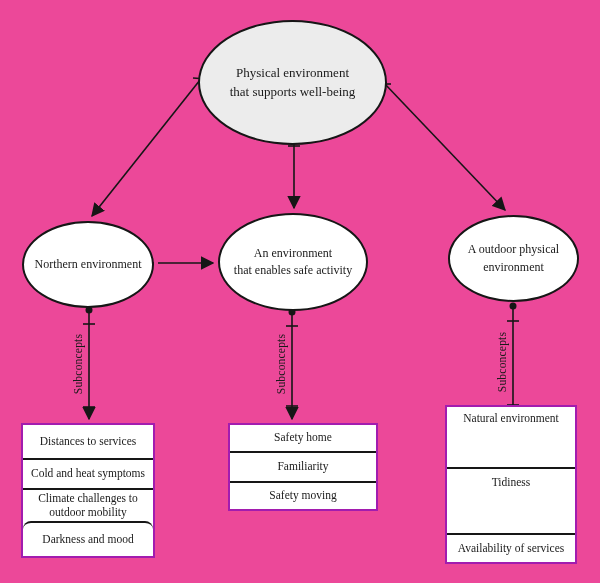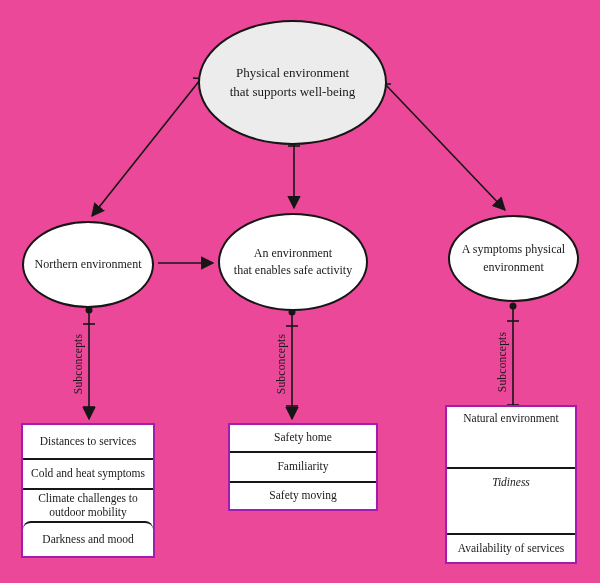--- a/index.html
+++ b/index.html
@@ -86,21 +86,21 @@
 
   <div class="ellipse" style="left:218px;top:213px;width:150px;height:98px;">
     <div class="etext">
       <div>An environment</div>
       <div>that enables safe activity</div>
     </div>
   </div>
 
   <div class="ellipse" style="left:448px;top:215px;width:131px;height:87px;">
     <div class="etext">
-      <div>A symptoms physical</div>
+      <div>A outdoor physical</div>
       <div>environment</div>
     </div>
   </div>
 
   <div class="vlabel" style="left:28px;top:358px;">Subconcepts</div>
   <div class="vlabel" style="left:231px;top:358px;">Subconcepts</div>
   <div class="vlabel" style="left:452px;top:356px;">Subconcepts</div>
 
   <div class="col" style="left:21px;top:423px;width:134px;">
     <div class="cell" style="height:33px;">Distances to services</div>
@@ -110,17 +110,17 @@
   </div>
 
   <div class="col" style="left:228px;top:423px;width:150px;">
     <div class="cell" style="height:26px;">Safety home</div>
     <div class="cell" style="height:30px;">Familiarity</div>
     <div class="cell" style="height:28px;">Safety moving</div>
   </div>
 
   <div class="col" style="left:445px;top:405px;width:132px;gap:36px;">
     <div class="cell" style="height:24px;">Natural environment</div>
-    <div class="cell" style="height:30px;font-style:italic;">Tidiness</div>
+    <div class="cell" style="height:30px;">Tidiness</div>
     <div class="cell" style="height:29px;">Availability of services</div>
   </div>
 
 </div>
 
 </body></html>

